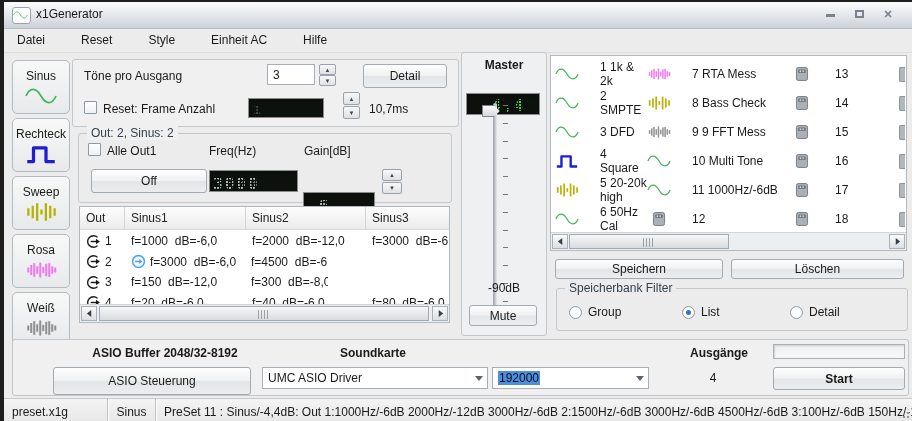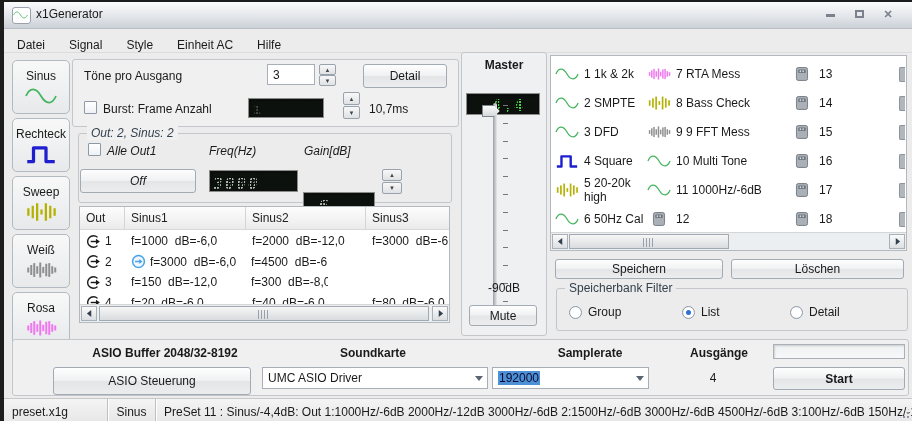--- a/index.html
+++ b/index.html
@@ -8,21 +8,21 @@
   #window{position:relative;width:912px;height:421px;background:#ececec;border-left:4px solid #1d1d1d;border-top:2px solid #1d1d1d;box-sizing:border-box;}
   
   #titlebar{left:0;top:0;right:0;height:26px;background:linear-gradient(#fafbfc,#e3e6ea 55%,#ccd1d8);border-bottom:1px solid #b9bec6;}
   #appicon{left:8px;top:5px;width:17px;height:15px;background:#fff;border:1px solid #9aa2ad;border-radius:3px;}
   #apptitle{left:32px;top:5px;}
   .winctl{top:4px;width:20px;height:16px;text-align:center;color:#7c828d;font-weight:bold;font-size:11px;line-height:16px;}
   #min-box{left:816px;} #max-box{left:845px;} #close-box{left:874px;}
   #min-glyph{display:inline-block;width:9px;height:3px;background:#7c828d;margin-bottom:1px;}
   #max-glyph{display:inline-block;width:9px;height:8px;border:2px solid #7c828d;box-sizing:border-box;}
   
-  #menubar{left:0;top:26px;right:0;height:24px;display:flex;align-items:flex-end;padding-left:13px;gap:24px;border-bottom:1px solid #dcdcdc;}
+  #menubar{left:0;top:26px;right:0;height:24px;display:flex;align-items:center;padding-left:13px;gap:36px;border-bottom:1px solid #dcdcdc;}
   .mitem{cursor:default;}
   
   .panel{border:1px solid #c3c7cc;border-radius:3px;background:#f0f0f0;}
   .btn{display:flex;align-items:center;justify-content:center;background:linear-gradient(#fefefe,#f0f1f2 48%,#e3e5e7 52%,#ecedef);border:1px solid #a2aab3;border-radius:3px;box-sizing:border-box;cursor:default;}
   .checkbox{display:inline-block;width:13px;height:13px;background:linear-gradient(#fff,#eef1f4);border:1px solid #8d99a7;border-radius:1px;box-sizing:border-box;}
   .spinbtn{display:flex;align-items:center;justify-content:center;background:linear-gradient(#f8f8f8,#dfe1e4);border:1px solid #99a1ab;box-sizing:border-box;font-size:6px;color:#444;border-radius:2px;}
   .led{background:#0d110d;border:1px solid #8b8b8b;box-shadow:inset 1px 1px 3px rgba(0,0,0,.9);position:relative;overflow:hidden;font-family:"DejaVu Sans Mono",monospace;font-weight:bold;box-sizing:border-box;}
   .led .txt{position:relative;display:block;letter-spacing:2px;}
   .led::after{content:"";position:absolute;inset:0;background-image:repeating-linear-gradient(to right,#0d110d 0 1px,transparent 1px 3px),repeating-linear-gradient(to bottom,#0d110d 0 1px,transparent 1px 3px);}
   .fieldset{border:1px solid #c3c7cc;border-radius:3px;}
@@ -46,21 +46,21 @@
   .sb-grip{position:absolute;left:50%;top:3px;width:12px;height:9px;transform:translateX(-50%);background:repeating-linear-gradient(to right,#9aa1a8 0 1px,transparent 1px 3px);}
   
   #master-panel{left:457px;top:50px;width:84px;height:282px;background:#eef0f2;}
   #master-led{left:4px;top:21px;width:74px;height:22px;}
   .slider-track{position:absolute;left:31px;top:50px;width:4px;height:218px;background:linear-gradient(to right,#9aa0a6,#e8eaec);border-radius:2px;}
   .slider-ticks{position:absolute;left:41px;top:52px;width:5px;height:214px;background:repeating-linear-gradient(to bottom,#777 0 1px,transparent 1px 17.8px);}
   .slider-thumb{position:absolute;left:20px;top:52px;width:18px;height:12px;background:linear-gradient(#fbfbfb,#d6d9dc);border:1px solid #7e858d;box-sizing:border-box;clip-path:polygon(0 0,64% 0,100% 50%,64% 100%,0 100%);}
   
   #preset-list{left:546px;top:53px;width:357px;height:196px;background:#fff;border:1px solid #b4b9bf;box-sizing:border-box;overflow:hidden;}
   #preset-grid{position:absolute;left:4px;top:3px;display:grid;grid-auto-flow:column;grid-template-rows:repeat(6,29px);grid-template-columns:92px 143px 112px;}
-  .pitem{display:flex;align-items:center;gap:5px;overflow:hidden;}
+  .pitem{display:flex;align-items:center;gap:21px;overflow:hidden;}
   .picon{width:24px;height:16px;flex:none;}
   .sliver{position:absolute;right:1px;width:5px;height:13px;background:#b2b7bd;border:1px solid #8d949c;border-right:none;border-radius:2px 0 0 2px;}
   
   .radio{display:inline-flex;width:13px;height:13px;border:1px solid #8d99a7;border-radius:50%;background:radial-gradient(#fff 55%,#e7ebef);box-sizing:border-box;align-items:center;justify-content:center;}
   .radio .dot{width:5px;height:5px;border-radius:50%;background:#2f6fd8;}
   .optionrow{display:flex;align-items:center;gap:6px;position:absolute;top:16px;}
   
   #bottom-panel{left:8px;top:337px;width:895px;height:55px;}
   .bhead{position:absolute;top:6px;font-weight:bold;text-align:center;}
   .combo{position:absolute;height:22px;background:#fff;border:1px solid #a7aeb6;box-sizing:border-box;display:flex;align-items:center;}
@@ -158,21 +158,21 @@
     </div>
     <span class="abs" id="apptitle">x1Generator</span>
     <span class="abs winctl" id="min-box"><span id="min-glyph"></span></span>
     <span class="abs winctl" id="max-box"><span id="max-glyph"></span></span>
     <span class="abs winctl" id="close-box"><span>✕</span></span>
   </div>
 
   <div class="abs" id="menubar">
 
   <span class="mitem">Datei</span>
-      <span class="mitem">Signal</span>
+      <span class="mitem">Reset</span>
       <span class="mitem">Style</span>
       <span class="mitem">Einheit AC</span>
       <span class="mitem">Hilfe</span>
     </div>
 
   <div class="abs" style="left:0;top:58px;width:70px;height:280px;">
     <div style="position:absolute;left:0;top:0;display:flex;flex-direction:column;gap:4px;">
 
         <div class="sidetab" style="position:relative;left:8px;">
           <span>Sinus</span>
@@ -189,60 +189,60 @@
         </div>
 
         <div class="sidetab" style="position:relative;left:8px;">
           <span>Sweep</span>
           <svg class="sicon" viewBox="0 0 26 16">
             <use href="#i-burst" xlink:href="#i-burst"></use>
           </svg>
         </div>
 
         <div class="sidetab" style="position:relative;left:8px;">
+          <span>Rosa</span>
+          <svg class="sicon" viewBox="0 0 26 16">
+            <use href="#i-pink" xlink:href="#i-pink"></use>
+          </svg>
+        </div>
+
+        <div class="sidetab" style="position:relative;left:8px;">
           <span>Weiß</span>
           <svg class="sicon" viewBox="0 0 26 16">
             <use href="#i-gray" xlink:href="#i-gray"></use>
-          </svg>
-        </div>
-
-        <div class="sidetab" style="position:relative;left:8px;">
-          <span>Rosa</span>
-          <svg class="sicon" viewBox="0 0 26 16">
-            <use href="#i-pink" xlink:href="#i-pink"></use>
           </svg>
         </div>
       </div>
   </div>
 
   <div class="abs panel" style="left:68px;top:57px;width:385px;height:66px;">
     <span class="abs" style="left:11px;top:9px;">Töne pro Ausgang</span>
     <span class="abs" style="left:194px;top:4px;width:48px;height:21px;background:#fff;border:1px solid #a7aeb6;box-sizing:border-box;padding:3px 0 0 5px;">3</span>
     <span class="abs spinbtn" style="left:246px;top:4px;width:17px;height:11px;">▲</span>
     <span class="abs spinbtn" style="left:246px;top:15px;width:17px;height:11px;">▼</span>
     <div class="abs btn" style="left:290px;top:4px;width:84px;height:24px;">
         <span>Detail</span>
       </div>
     <span class="abs checkbox" style="left:11px;top:41px;"></span>
-    <span class="abs" style="left:30px;top:42px;">Burst: Frame Anzahl</span>
+    <span class="abs" style="left:30px;top:42px;">Reset: Frame Anzahl</span>
     <div class="abs led" style="left:175px;top:38px;width:76px;height:20px;font-size:13px;color:#3d4a3d;">
       <span class="txt" style="padding:3px 0 0 4px;">1</span>
     </div>
     <span class="abs spinbtn" style="left:270px;top:32px;width:17px;height:13px;">▲</span>
     <span class="abs spinbtn" style="left:270px;top:46px;width:17px;height:13px;">▼</span>
     <span class="abs" style="left:296px;top:42px;">10,7ms</span>
   </div>
 
-  <div class="abs fieldset" style="left:74px;top:131px;width:372px;height:68px;font-style:italic;">
+  <div class="abs fieldset" style="left:74px;top:131px;width:372px;height:68px;">
     <span class="legend">Out: 2, Sinus: 2</span>
     <span class="abs checkbox" style="left:9px;top:9px;"></span>
     <span class="abs" style="left:28px;top:10px;">Alle Out1</span>
     <span class="abs" style="left:130px;top:10px;">Freq(Hz)</span>
     <span class="abs" style="left:225px;top:10px;">Gain[dB]</span>
-    <div class="abs btn" style="left:1px;top:35px;width:116px;height:24px;">
+    <div class="abs btn" style="left:12px;top:35px;width:116px;height:24px;">
         <span>Off</span>
       </div>
     <div class="abs led" style="left:130px;top:36px;width:89px;height:22px;font-size:16px;color:#aeb9ae;">
       <span class="txt" style="padding:3px 0 0 3px;">3000</span>
     </div>
     <div class="abs led" style="left:224px;top:36px;width:72px;height:22px;font-size:16px;color:#aeb9ae;">
       <span class="txt" style="padding:3px 0 0 3px;">-6</span>
     </div>
     <span class="abs spinbtn" style="left:303px;top:35px;width:20px;height:12px;">▲</span>
     <span class="abs spinbtn" style="left:303px;top:48px;width:20px;height:12px;">▼</span>
@@ -497,21 +497,20 @@
     </div>
     <div class="optionrow" style="left:233px;">
       <span class="radio"></span>
       <span>Detail</span>
     </div>
   </div>
 
   <div class="abs panel" id="bottom-panel">
     <span class="bhead" style="left:49px;width:206px;">ASIO Buffer 2048/32-8192</span>
     <span class="bhead" style="left:290px;width:140px;">Soundkarte</span>
-    <span class="bhead" style="left:517px;width:120px;">Samplerate</span>
     <span class="bhead" style="left:665px;width:70px;text-align:right;">Ausgänge</span>
     <div class="abs" id="progressbar" style="left:760px;"></div>
     <div class="abs btn" style="left:40px;top:27px;width:198px;height:28px;">
         <span>ASIO Steuerung</span>
       </div>
     <div class="combo" style="left:249px;top:27px;width:226px;">
       <span class="cval">UMC ASIO Driver</span>
       <span class="carrow"></span>
     </div>
     <div class="combo" style="left:479px;top:27px;width:157px;">

